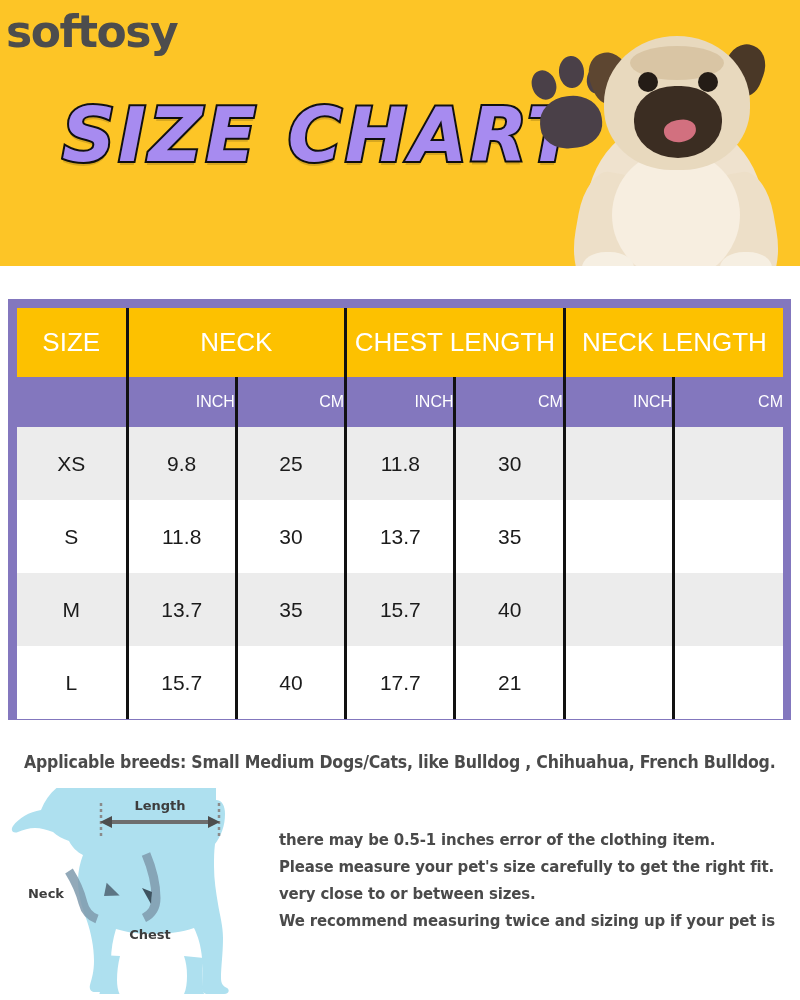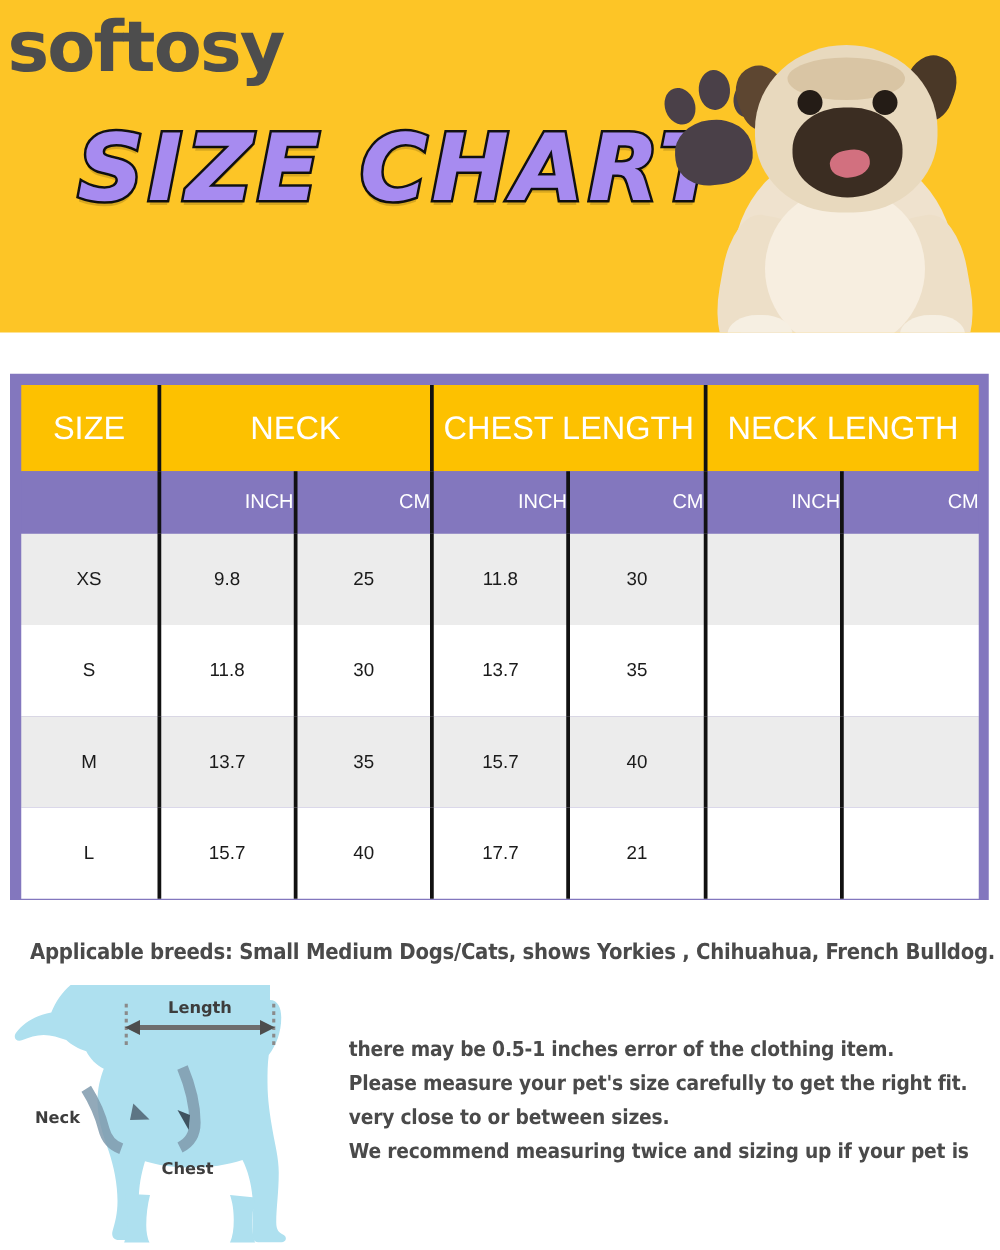--- a/index.html
+++ b/index.html
@@ -12,21 +12,21 @@
   }
 
   
   .hero{
     position:absolute; left:0; top:0; width:800px; height:266px;
     background:#FDC526; overflow:hidden;
   }
   .logo{
     position:absolute; left:6px; top:6px;
     font-family:"DejaVu Sans", sans-serif;
-    font-weight:bold; font-size:56px; letter-spacing:-1.5px;
+    font-weight:bold; font-size:44px; letter-spacing:-1.5px;
     color:#4d4d4d;
   }
   .hero-title{
     position:absolute; left:62px; top:92px;
     font-family:"DejaVu Sans", sans-serif;
     font-weight:bold; font-style:italic;
     font-size:74px; letter-spacing:3px;
     color:#A78BF0;
     -webkit-text-stroke:4px #111;
     paint-order:stroke fill;
@@ -99,21 +99,21 @@
     background:#8377BE; color:#ffffff;
     font-size:16px; font-weight:normal; height:50px;
     border-right:3px solid #111;
     text-align:right;
   }
   .hdr-sub th.blank{ border-right:3px solid #111; }
   .hdr-sub th:last-child{ border-right:none; }
 
   tbody tr{ height:73px; }
   tbody td{
-    font-size:15px; color:#1b1b1b; background:#ffffff;
+    font-size:21px; color:#1b1b1b; background:#ffffff;
     border-right:3px solid #111;
   }
   tbody td:last-child{ border-right:none; }
   tbody tr.alt td{ background:#ececec; }
 
   
   .breeds{
     position:absolute; left:24px; top:752px; width:760px;
     font-family:"DejaVu Sans Condensed","DejaVu Sans", sans-serif;
     font-weight:bold; font-size:17.5px; color:#4a4a4a;
@@ -221,21 +221,21 @@
         <td>40</td>
         <td>17.7</td>
         <td>21</td>
         <td></td>
         <td></td>
       </tr>
     </tbody>
   </table>
 </div>
 
-<div class="breeds">Applicable breeds: Small Medium Dogs/Cats, shows Yorkies , Chihuahua, French Bulldog.</div>
+<div class="breeds">Applicable breeds: Small Medium Dogs/Cats, like Bulldog , Chihuahua, French Bulldog.</div>
 
 <div class="diagram">
   <svg viewBox="0 0 258 206" xmlns="http://www.w3.org/2000/svg">
     <g>
       <path fill="#AEE0EF" d="M208 12 c6 0 9 6 9 14 c0 12 -4 22 -10 30 c-1 8 -1 14 -1 22
         c0 14 2 26 4 38 c2 12 5 22 5 34 c0 16 -2 28 -2 40 c0 6 2 8 6 10 c3 2 2 6 -3 6
         l-16 0 c-4 0 -6 -2 -6 -6 c0 -10 1 -20 0 -30 c-1 -12 -4 -22 -8 -30
         c-12 4 -26 6 -42 6 c-14 0 -26 -2 -36 -5 c-3 10 -5 20 -5 32 c0 10 1 18 3 24
         c2 4 1 7 -4 7 l-15 0 c-4 0 -6 -3 -5 -7 c2 -7 4 -14 4 -24 c0 -14 -3 -28 -7 -40
         c-5 -14 -9 -26 -9 -40 c0 -10 2 -18 5 -26 c-6 -3 -11 -8 -14 -14

